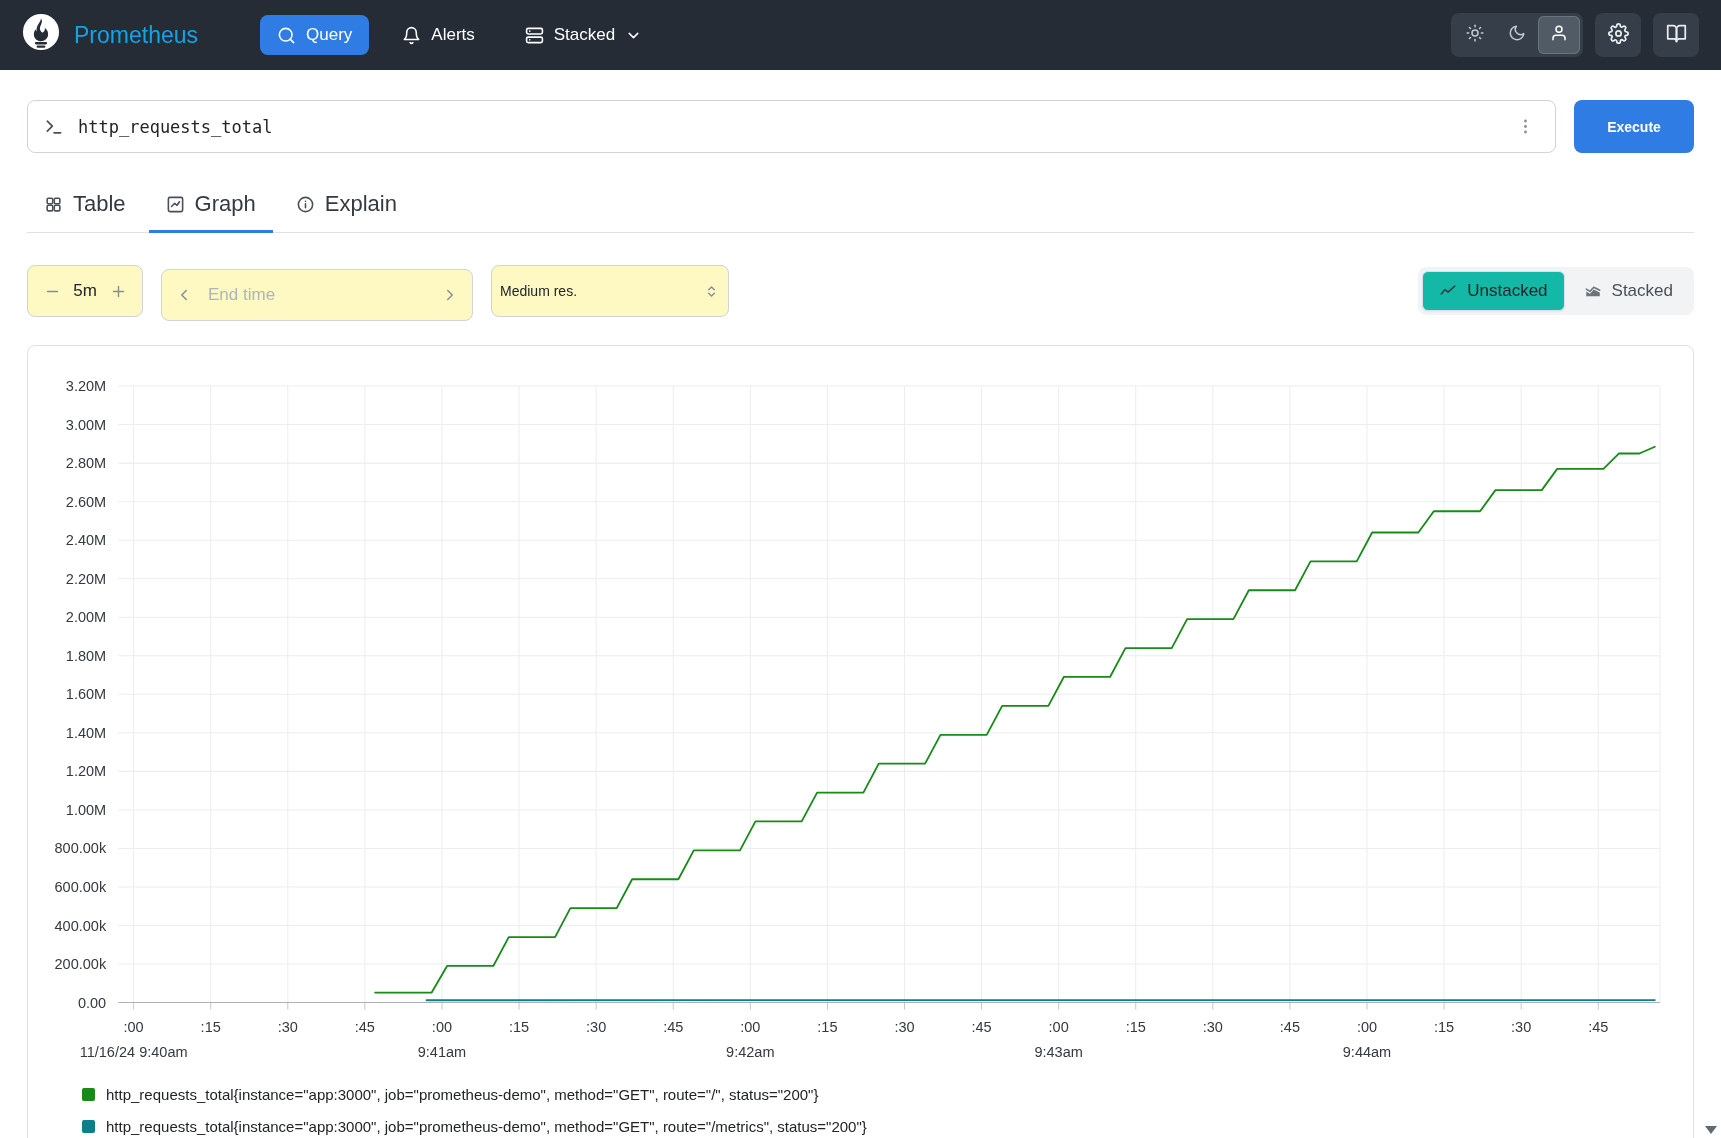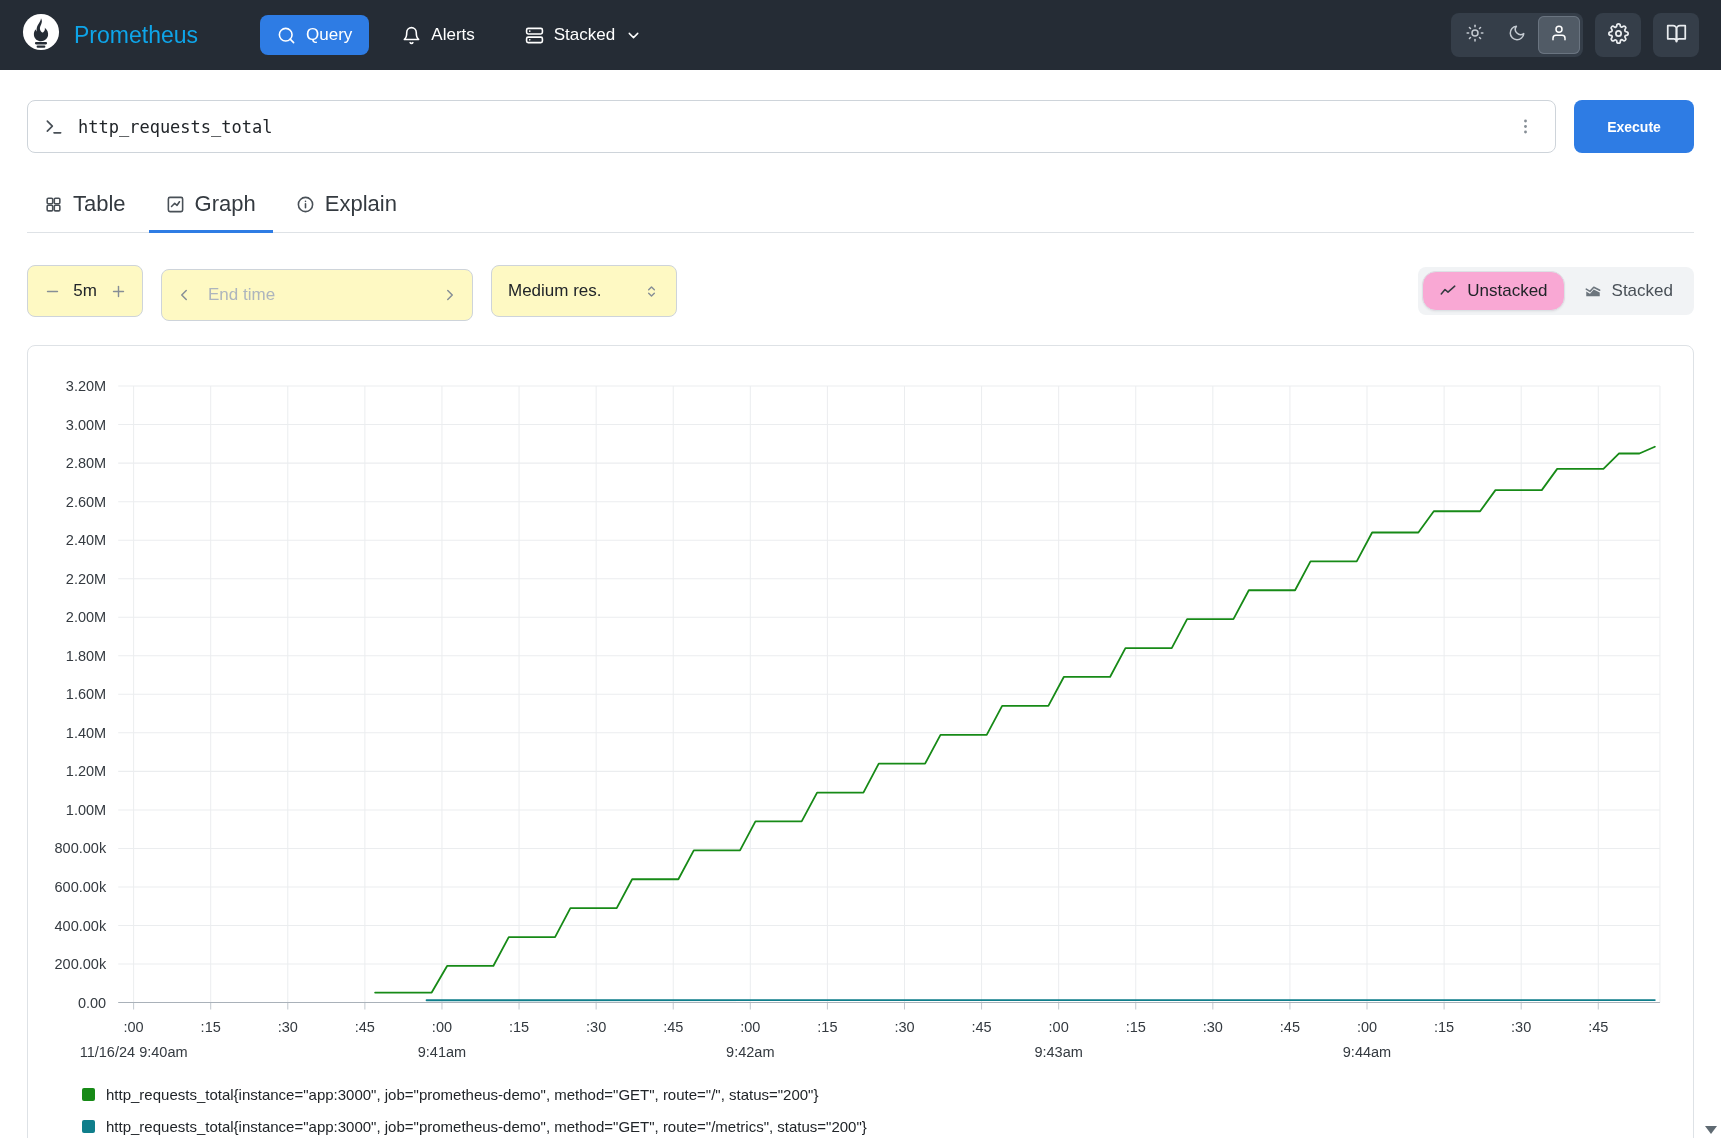--- a/index.html
+++ b/index.html
@@ -51,26 +51,26 @@
   .duration{ padding:0 6px; }
   .step-btn{ width:36px; height:100%; border:none; background:none; color:#868e96; display:flex;
              align-items:center; justify-content:center; cursor:pointer; }
   .duration-value{ font-size:17px; color:#212529; min-width:30px; text-align:center; }
   .endtime{ width:312px;margin-top:8px; }
   .endtime .nav-arrow{ width:44px; height:100%; border:none; background:none; color:#868e96;
                        display:flex; align-items:center; justify-content:center; cursor:pointer; }
   .endtime-field{ flex:1; border:none; outline:none; font-size:17px; color:#212529; text-align:left;
                   background:transparent; font-family:inherit; min-width:0; }
   .endtime-field::placeholder{ color:#adb5bd; }
-  .resolution{ width:186px; justify-content:space-between; padding:0 16px; font-size:17px; cursor:pointer; }
+  .resolution{ width:238px; justify-content:space-between; padding:0 8px; font-size:14px; cursor:pointer; }
   .resolution .icn{ color:#868e96; display:flex; }
   .stack-toggle{ margin-left:auto; display:flex; background:#f1f3f5; border-radius:8px; padding:4px; gap:2px; }
   .stack-seg{ display:flex; align-items:center; gap:10px; padding:9px 16px; font-size:17px; color:#495057;
               border-radius:6px; border:1px solid transparent; background:none; cursor:pointer; font-family:inherit; }
-  .stack-seg.selected{ background:#f9a8d4; border-color:#dde1e5; color:#212529; box-shadow:0 1px 2px rgba(0,0,0,.05);border-radius:14px; }
+  .stack-seg.selected{ background:#14b8a6; border-color:#dde1e5; color:#212529; box-shadow:0 1px 2px rgba(0,0,0,.05); }
   .stack-seg .icn{ display:flex; color:#343a40; }
   .stack-seg:not(.selected) .icn{ color:#6c757d; }
 
   .chart-panel{ margin:24px 27px 0; border:1px solid var(--panel-border); border-radius:8px;
                 padding:14px 10px 20px; }
   .graph-wrap{ width:100%; }
   .legend{ padding:14px 4px 6px 44px; display:flex; flex-direction:column; gap:15px; }
   .legend-row{ display:flex; align-items:center; gap:11px; cursor:pointer; }
   .swatch{ width:13px; height:13px; border-radius:2px; flex:0 0 auto; }
   .legend-label{ font-size:15px; color:#212529; font-weight:500; }

